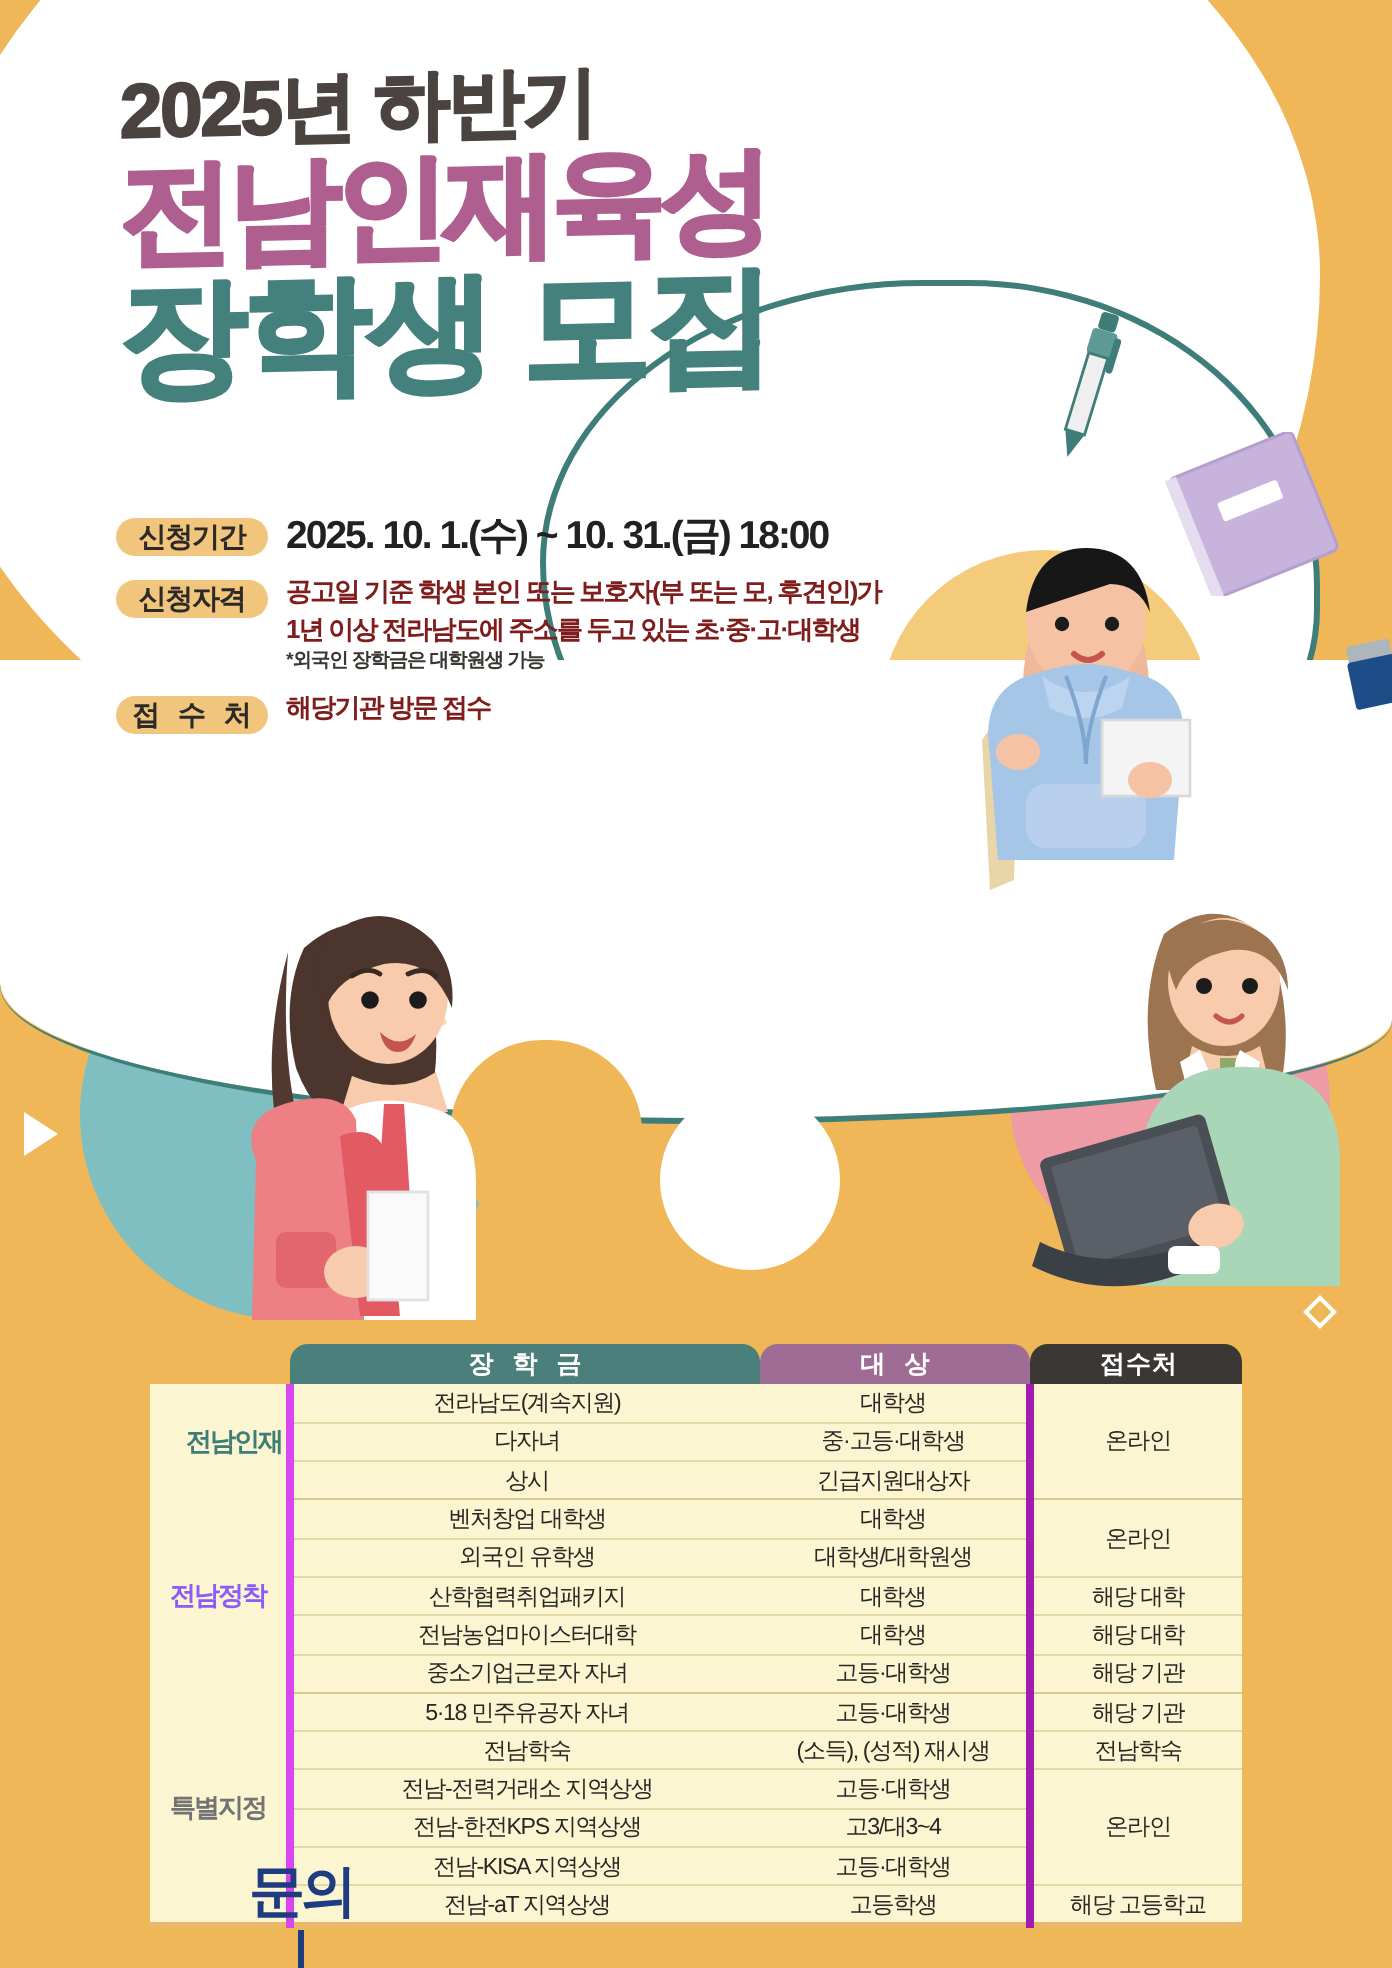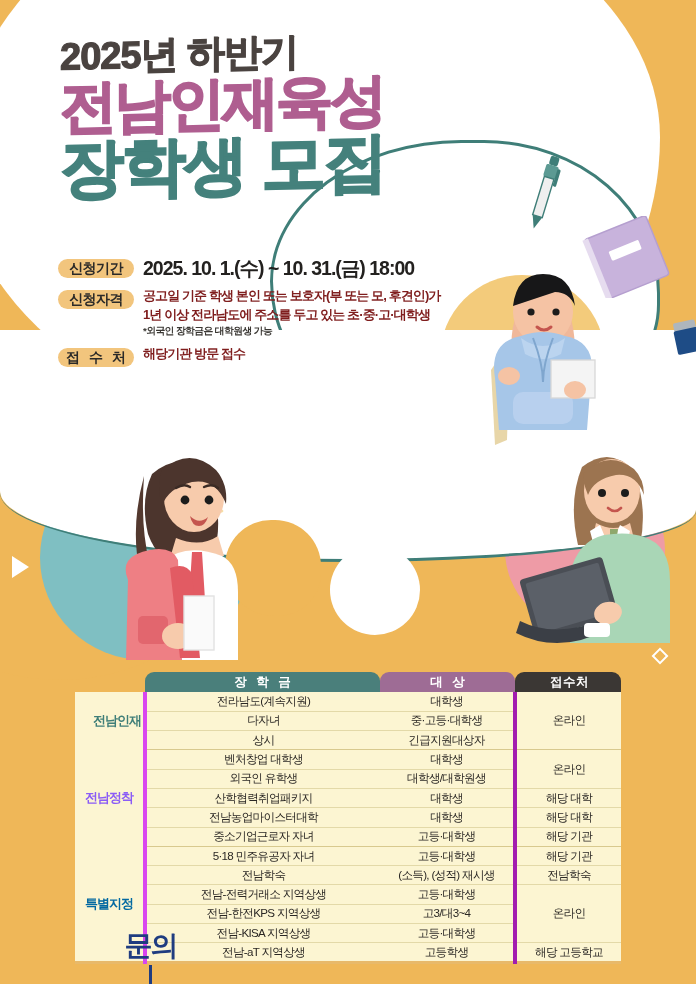--- a/index.html
+++ b/index.html
@@ -135,21 +135,21 @@
   th.h-tgt  { background:#9E6C95; border-radius:9px 9px 0 0; }
   th.h-app  { background:#3B3734; border-radius:9px 9px 0 0; letter-spacing:0.5px; }
   td {
     background:#FCF5D2; font-size:11.6px; color:#2A2724; text-align:center;
     height:19.3px; letter-spacing:-0.7px; border-bottom:1px solid #E3D9A8;
     font-weight:normal;
   }
   td.cat { font-size:13px; font-weight:bold; letter-spacing:-1px; border-bottom:none; }
   td.cat.c1 { color:#3F7E78;padding-left:16px; }
   td.cat.c2 { color:#8b5cf6; }
-  td.cat.c3 { color:#0369a1; }
+  td.cat.c3 { color:#737373; }
   td.grp-end { border-bottom:1px solid #D8C98E; }
   td.app { border-left:4px solid #a21caf; }
   td.name { border-left:4px solid #d946ef; }
   tr.last td { border-bottom:none; }
   .tbl-body { border-bottom:3px solid #E8B96A; }
 
   
   .footer { position:absolute; left:0; top:902px; width:696px; height:82px; z-index:30; }
   .f-note {
     position:absolute; left:28px; top:6px; font-size:12.6px; font-weight:bold;

